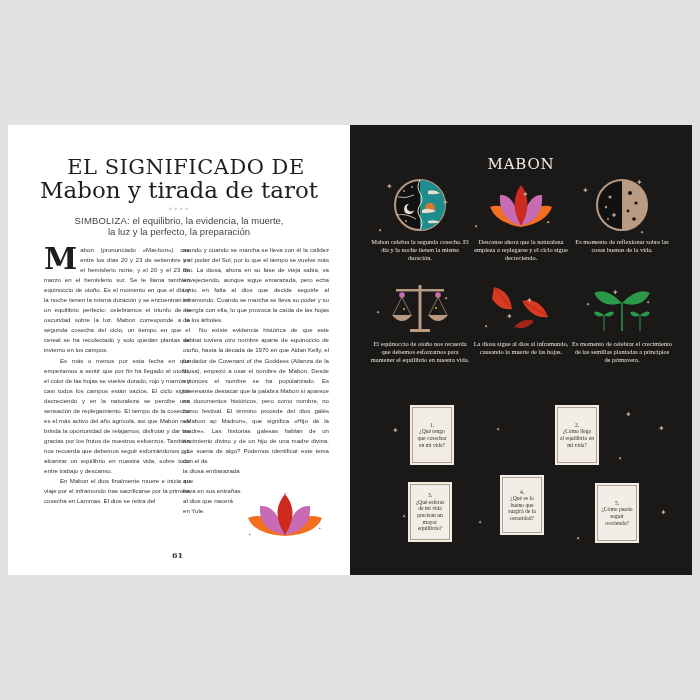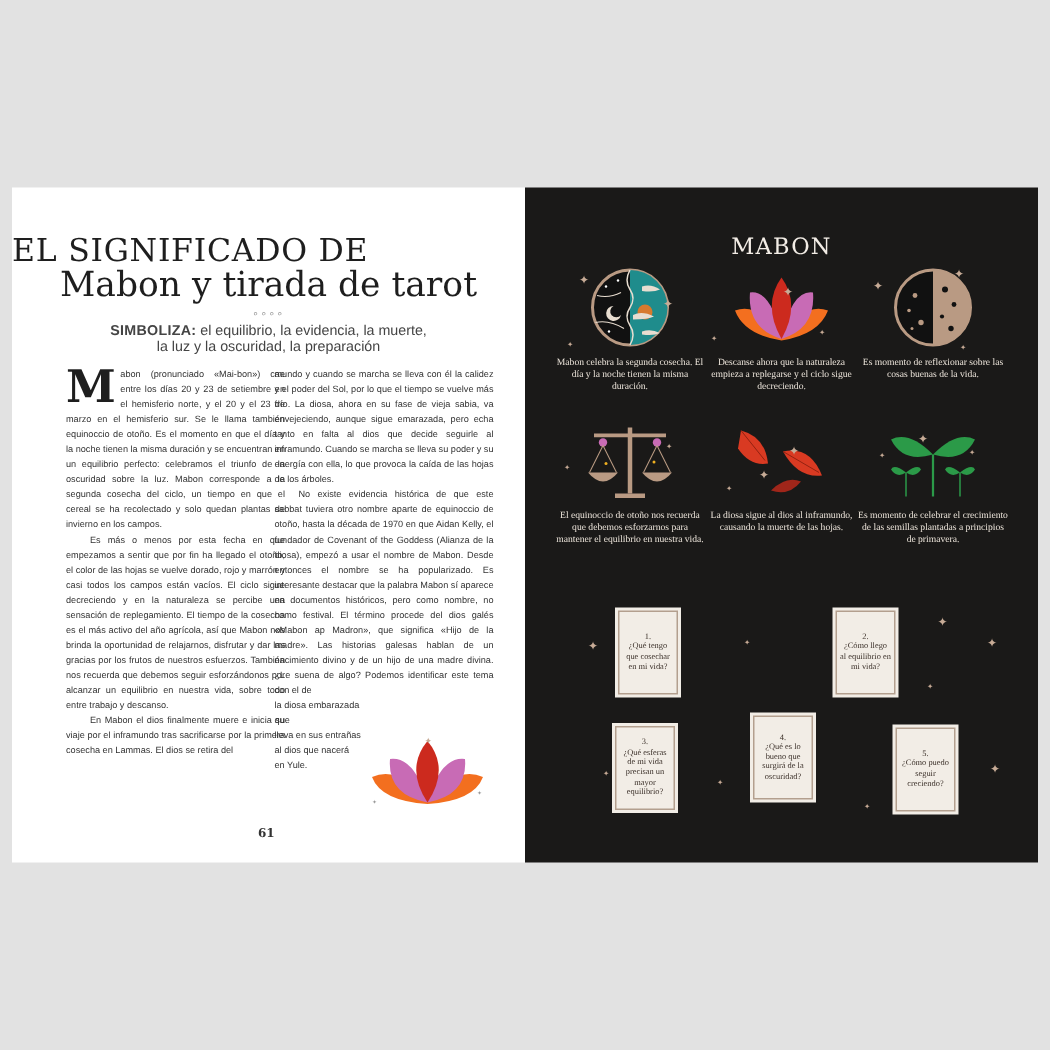--- a/index.html
+++ b/index.html
@@ -7,39 +7,39 @@
   body { position: relative; font-family: "Liberation Serif", serif; }
 
   .spread { position: absolute; left: 8px; top: 125px; width: 684px; height: 450px; }
 
   
   .page-left {
     position: absolute; left: 0; top: 0; width: 342px; height: 450px;
     background: #ffffff;
   }
   .title-top {
-    position: absolute; left: 0; width: 356px; top: 30px; text-align: left;
+    position: absolute; left: 0; width: 356px; top: 30px; text-align: center;
     font-family: "DejaVu Serif", serif; font-size: 21px; letter-spacing: 0.5px;
     color: #1e1e1e; font-weight: normal;
   }
   .title-script {
     position: absolute; left: 0; width: 342px; top: 52px; text-align: center;
     font-family: "DejaVu Serif", serif; font-size: 23px;
     color: #1e1e1e;
   }
   .title-ornament {
     position: absolute; left: 0; width: 342px; top: 80px; text-align: center;
     font-size: 7px; letter-spacing: 1px; color: #999;
   }
   .symbolize {
     position: absolute; left: 40px; width: 262px; top: 90px; text-align: center;
     font-family: "Liberation Sans Narrow", "Liberation Sans", sans-serif;
     font-size: 9.5px; line-height: 11px; color: #444;
   }
-  .symbolize .lead { font-weight: bold; letter-spacing: 0.2px; }
+  .symbolize .lead { font-weight: normal; letter-spacing: 0.2px; }
 
   .col {
     position: absolute; top: 120px; width: 146px;
     font-family: "Liberation Sans", sans-serif; font-size: 6.1px; line-height: 10.05px;
     color: #333; text-align: justify;
   }
   .col-1 { left: 36px; }
   .col-2 { left: 175px; }
   .col p { margin: 0; }
   .col p.indent { text-indent: 16px; }
@@ -87,21 +87,21 @@
 <body>
 
 <div class="spread">
 
   <div class="page-left">
     <div class="title-top">EL SIGNIFICADO DE</div>
     <div class="title-script">Mabon y tirada de tarot</div>
     <div class="title-ornament">∘∘∘∘</div>
     <div class="symbolize">
       <span class="lead">SIMBOLIZA:</span><span> el equilibrio, la evidencia, la muerte,</span><br>
-      <span>la luz y la oscuridad, la preparación</span>
+      <span>la luz y la perfecto, la preparación</span>
     </div>
 
     <div class="col col-1">
       <p><span class="dropcap">M</span><span>abon (pronunciado «Mai-bon») cae entre los días 20 y 23 de setiembre en el hemisferio norte, y el 20 y el 23 de marzo en el hemisferio sur. Se le llama también equinoccio de otoño. Es el momento en que el día y la noche tienen la misma duración y se encuentran en un equilibrio perfecto: celebramos el triunfo de la oscuridad sobre la luz. Mabon corresponde a la segunda cosecha del ciclo, un tiempo en que el cereal se ha recolectado y solo quedan plantas de invierno en los campos.</span></p>
       <p class="indent">Es más o menos por esta fecha en que empezamos a sentir que por fin ha llegado el otoño, el color de las hojas se vuelve dorado, rojo y marrón y casi todos los campos están vacíos. El ciclo sigue decreciendo y en la naturaleza se percibe una sensación de replegamiento. El tiempo de la cosecha es el más activo del año agrícola, así que Mabon nos brinda la oportunidad de relajarnos, disfrutar y dar las gracias por los frutos de nuestros esfuerzos. También nos recuerda que debemos seguir esforzándonos por alcanzar un equilibrio en nuestra vida, sobre todo entre trabajo y descanso.</p>
       <p class="indent">En Mabon el dios finalmente muere e inicia su viaje por el inframundo tras sacrificarse por la primera cosecha en Lammas. El dios se retira del</p>
     </div>
 
     <div class="col col-2">
       <p>mundo y cuando se marcha se lleva con él la calidez y el poder del Sol, por lo que el tiempo se vuelve más frío. La diosa, ahora en su fase de vieja sabia, va envejeciendo, aunque sigue emarazada, pero echa tanto en falta al dios que decide seguirle al inframundo. Cuando se marcha se lleva su poder y su energía con ella, lo que provoca la caída de las hojas de los árboles.</p>

